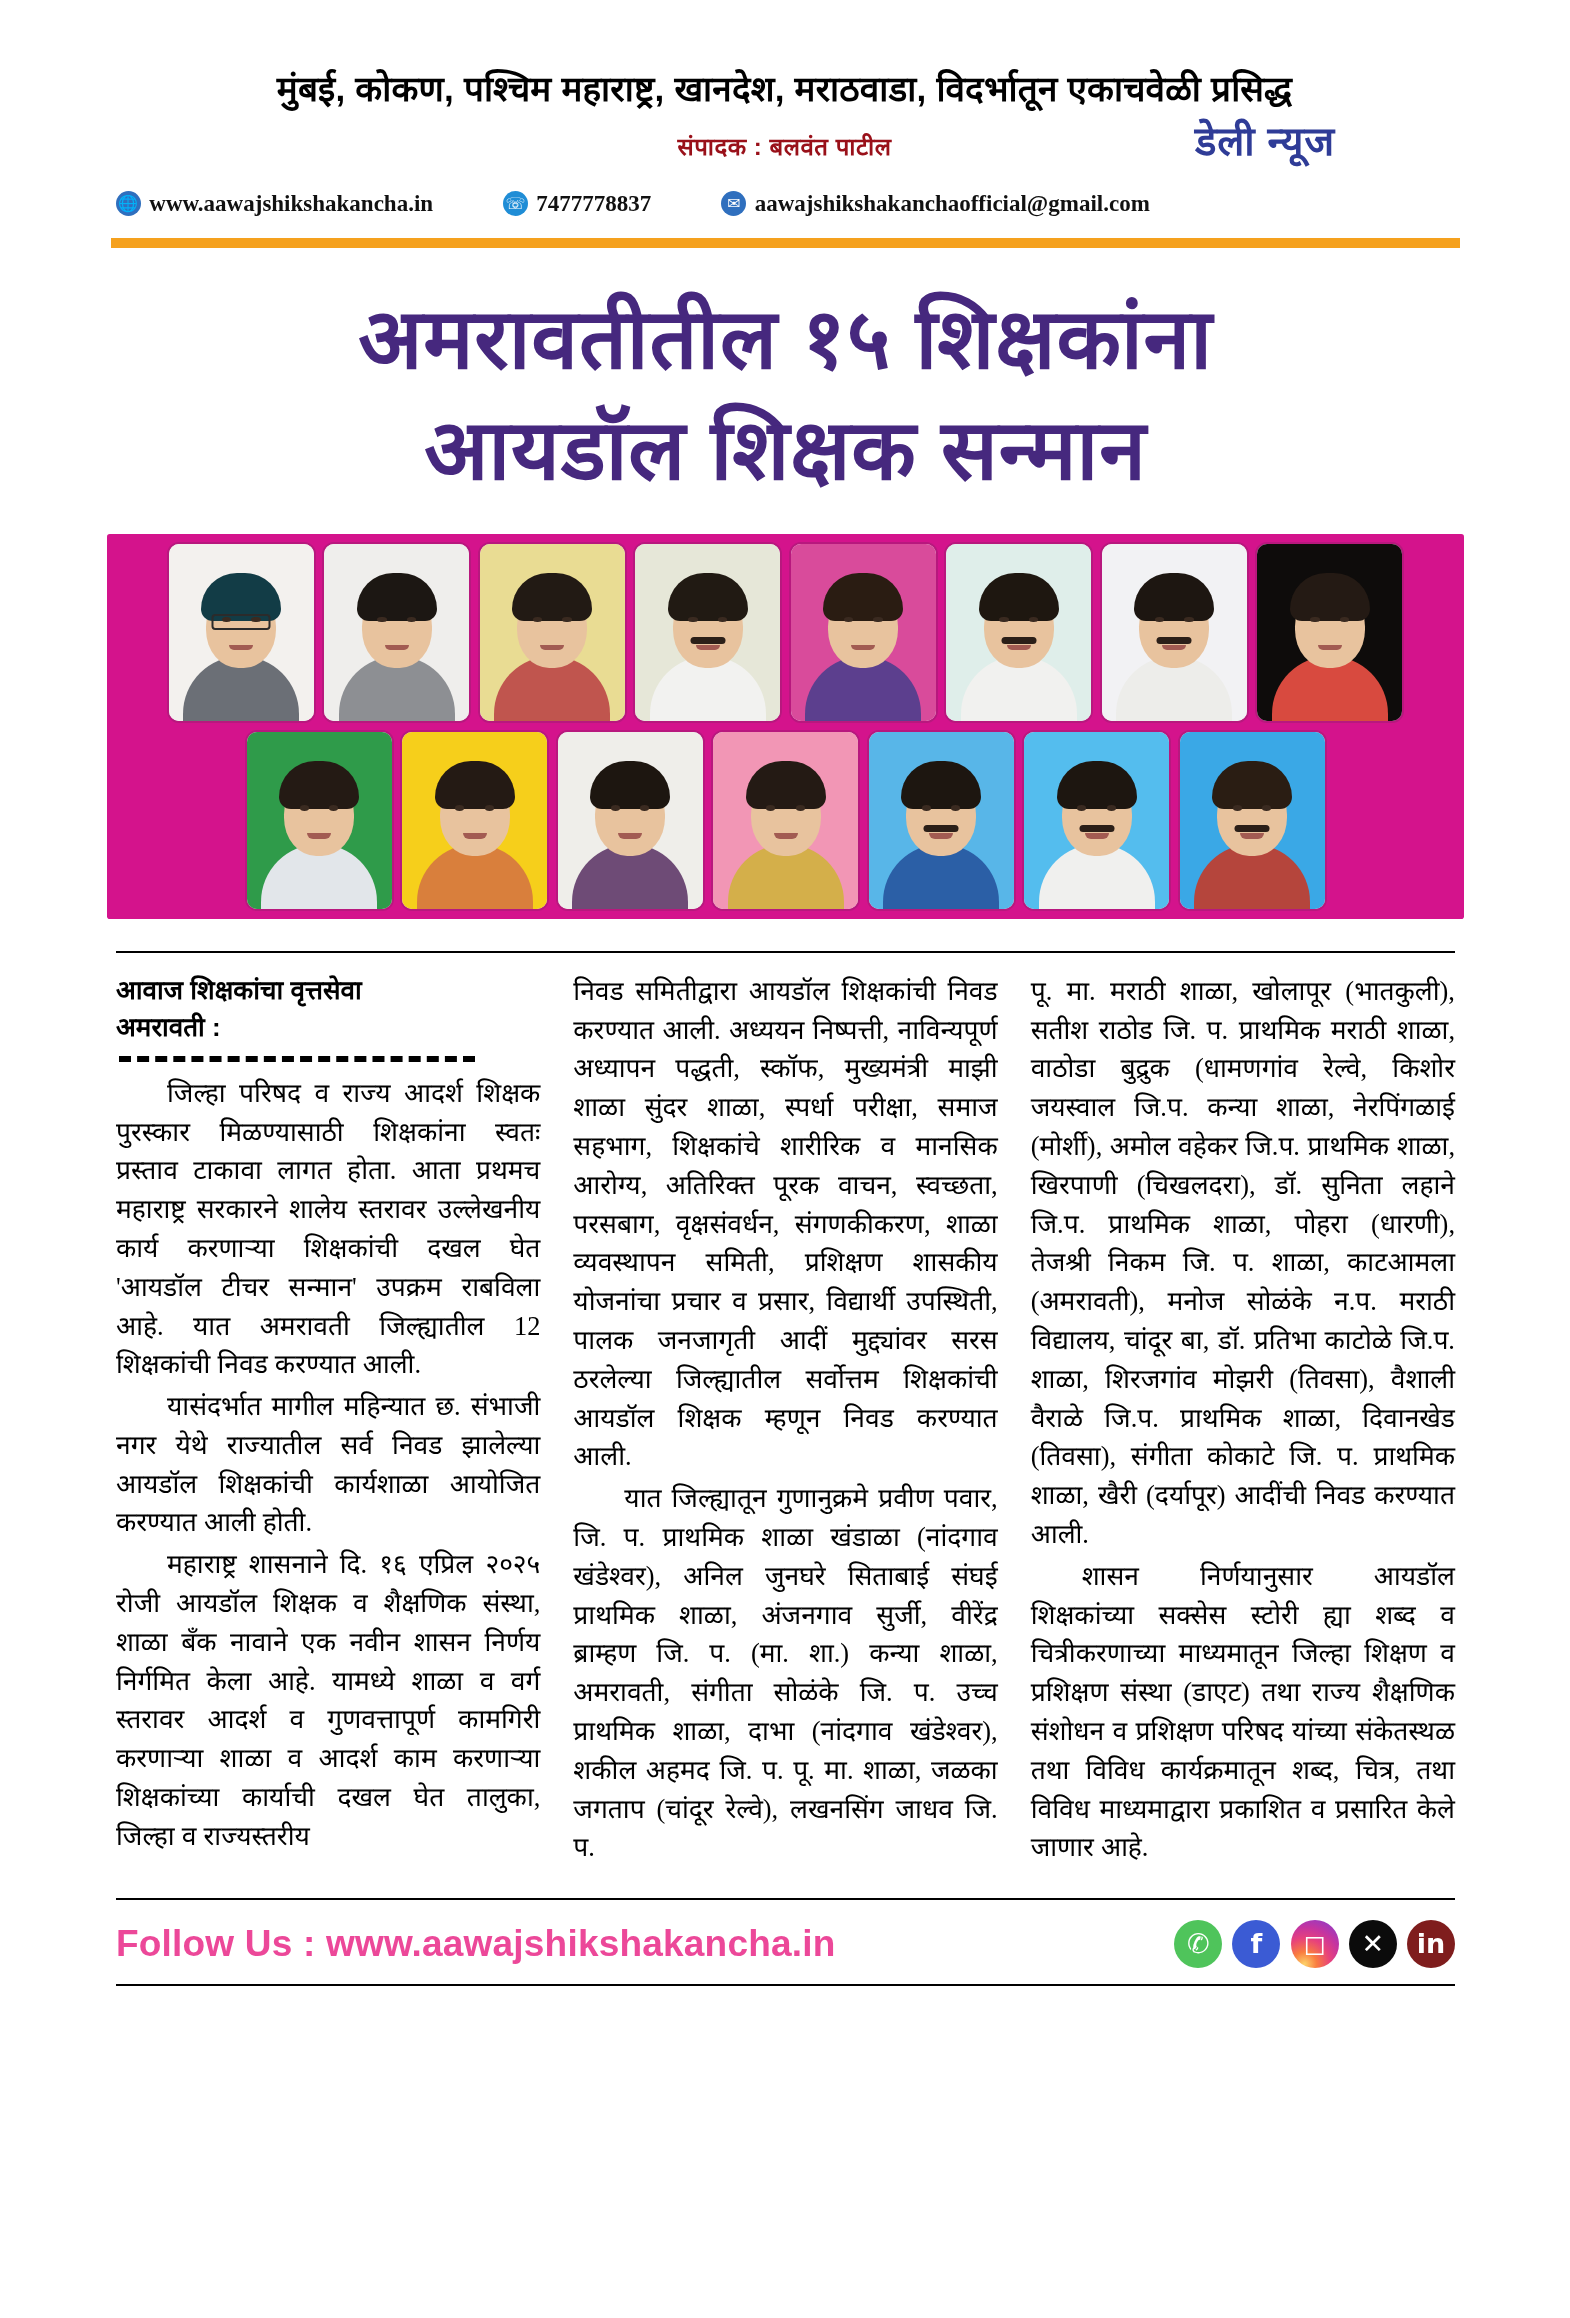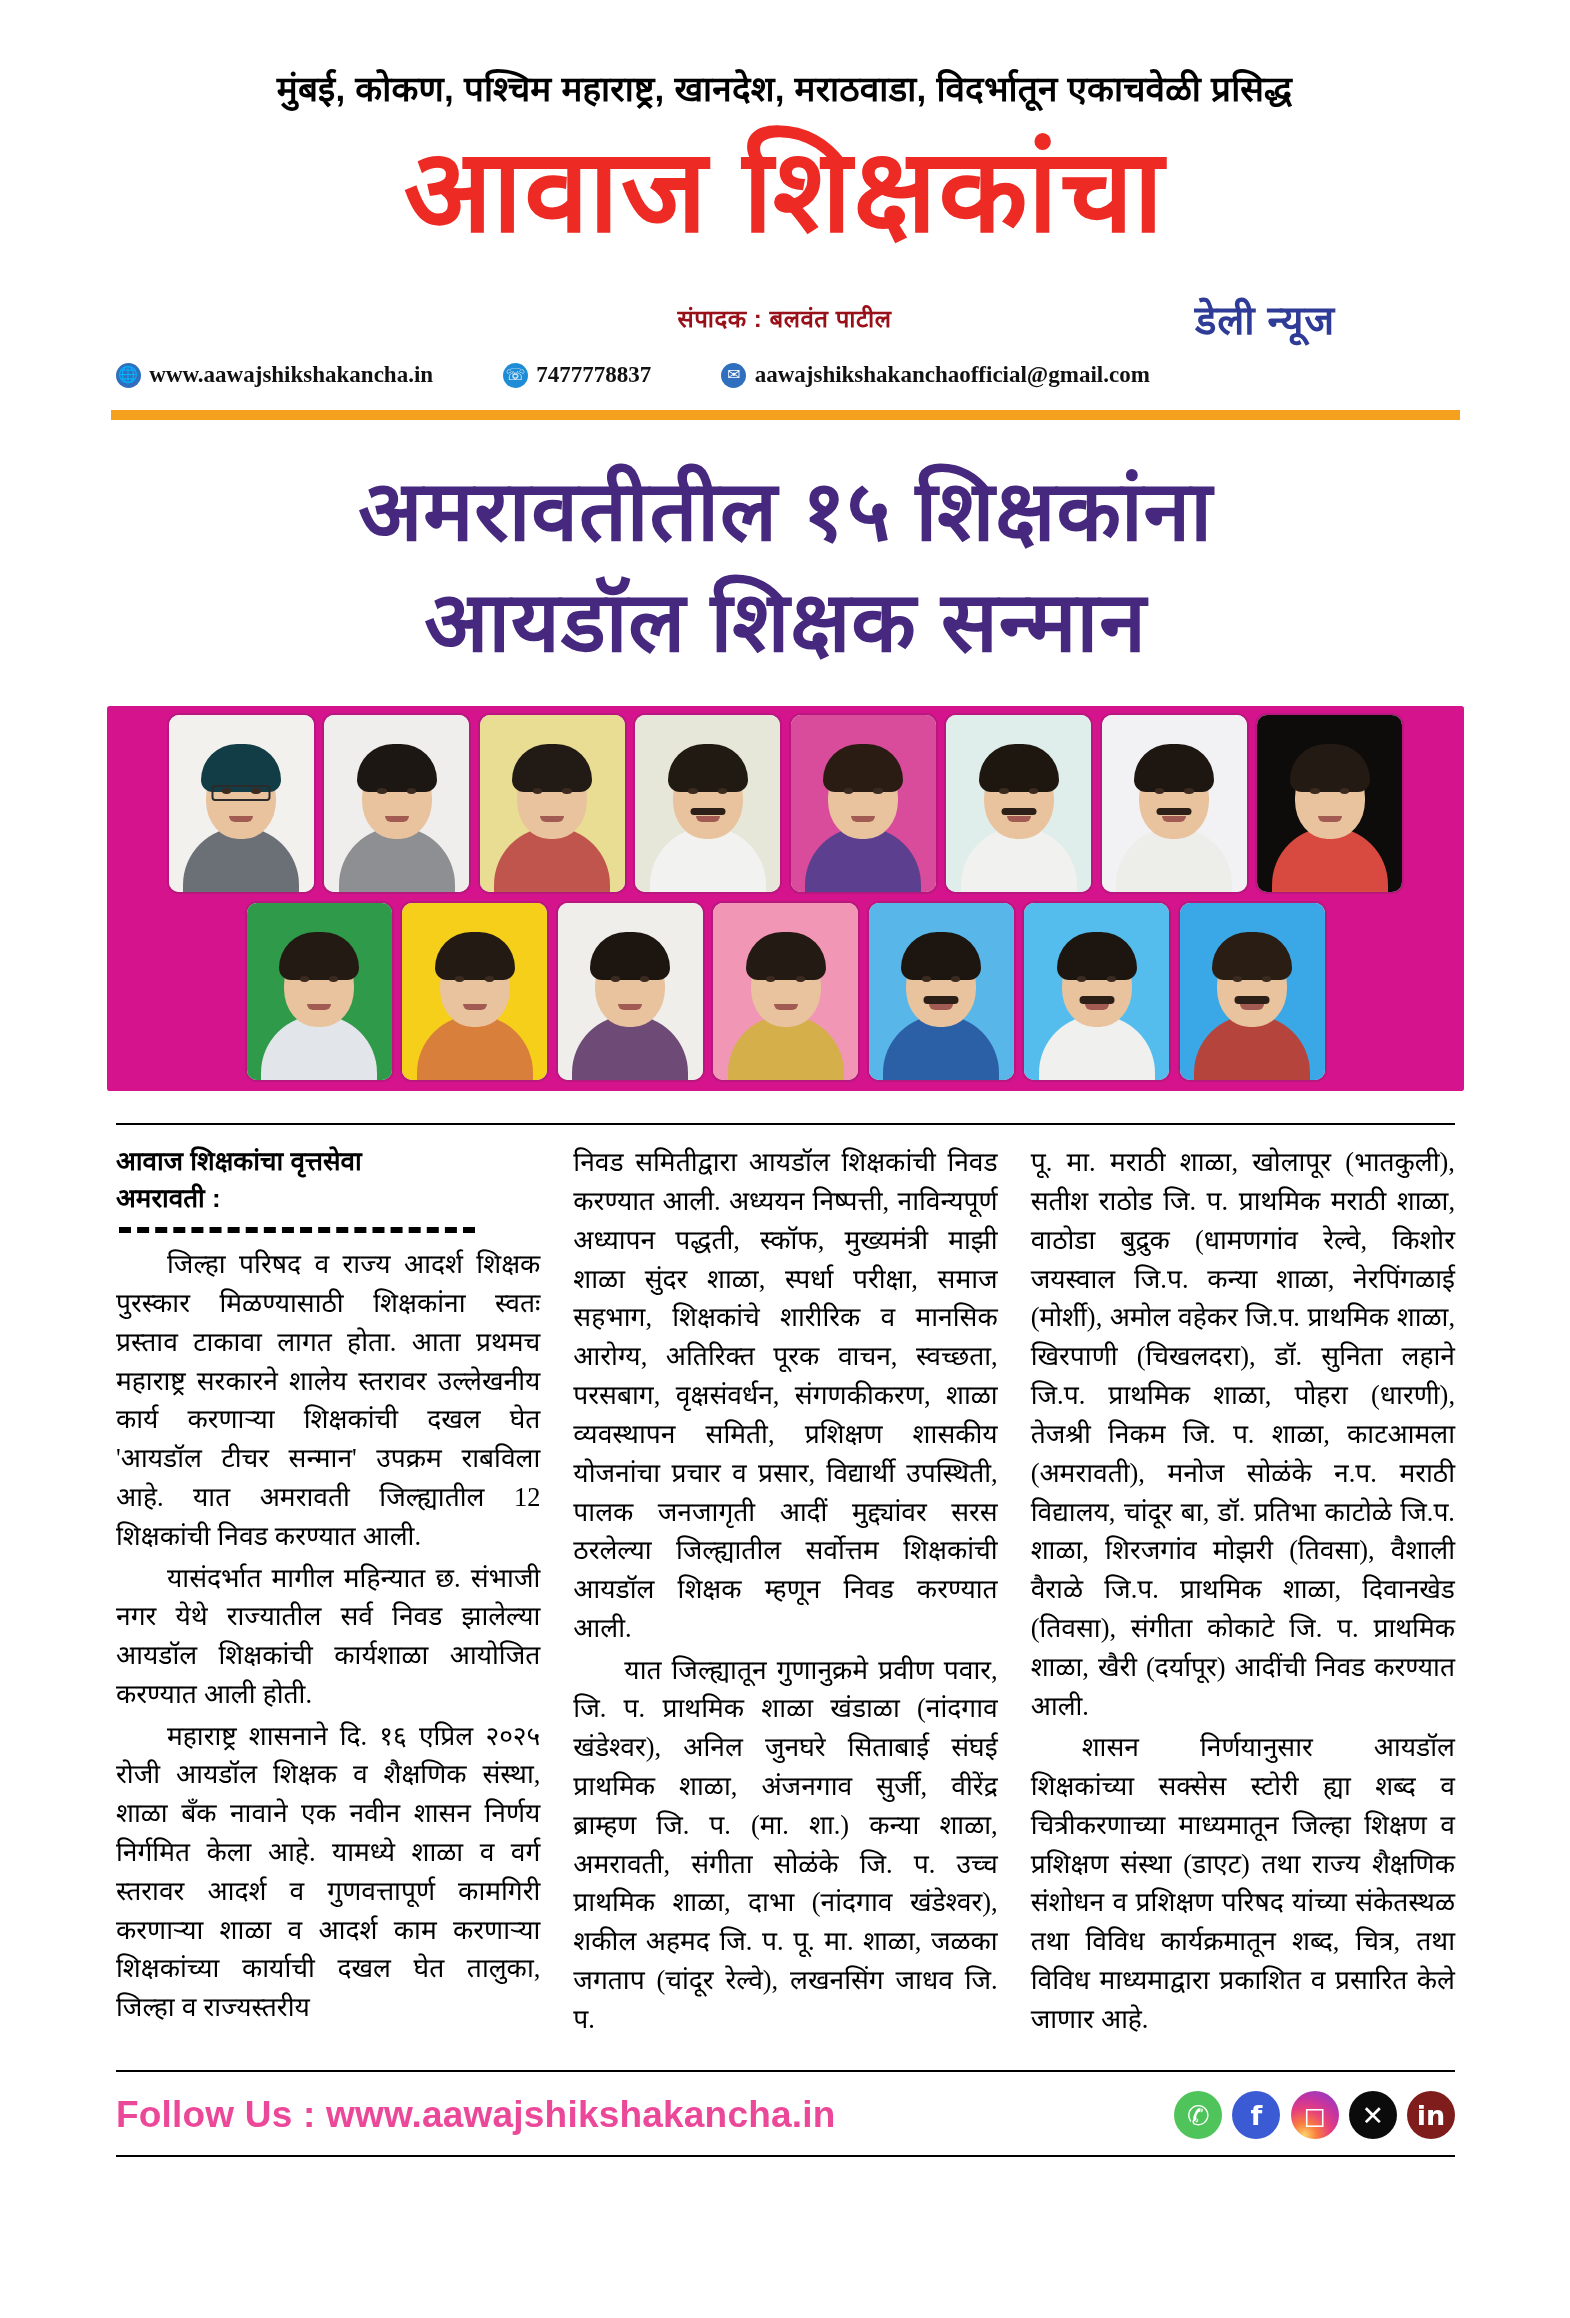--- a/index.html
+++ b/index.html
@@ -53,21 +53,21 @@
     display: block;
   }
   .sub-row {
     position: relative;
     height: 60px;
     margin-top: -4.6px;
   }
   .daily-news {
     position: absolute;
     right: 153px;
-    top: 16px;
+    top: 8px;
     font-family: "Liberation Sans", "DejaVu Sans", sans-serif;
     font-weight: bold;
     font-size: 40px;
     color: #2F3C97;
     letter-spacing: 0.9px;
     white-space: nowrap;
   }
   .editor-line {
     position: absolute;
     left: 50%;
@@ -280,23 +280,20 @@
   }
 </style>
 </head>
 <body>
 
 <div class="page">
 
   <div class="masthead">
     <div class="tagline">मुंबई, कोकण, पश्चिम महाराष्ट्र, खानदेश, मराठवाडा, विदर्भातून एकाचवेळी प्रसिद्ध</div>
 
-    <div class="title-wrap">
-      <span class="paper-title">आवाज शिक्षकांचा</span>
-    </div>
 
     <div class="sub-row">
       <div class="editor-line">संपादक : बलवंत पाटील</div>
       <div class="daily-news">डेली न्यूज</div>
     </div>
   </div>
 
   <div class="contact-strip">
     <div class="contact-item">
       <span class="ci-globe">🌐</span>

